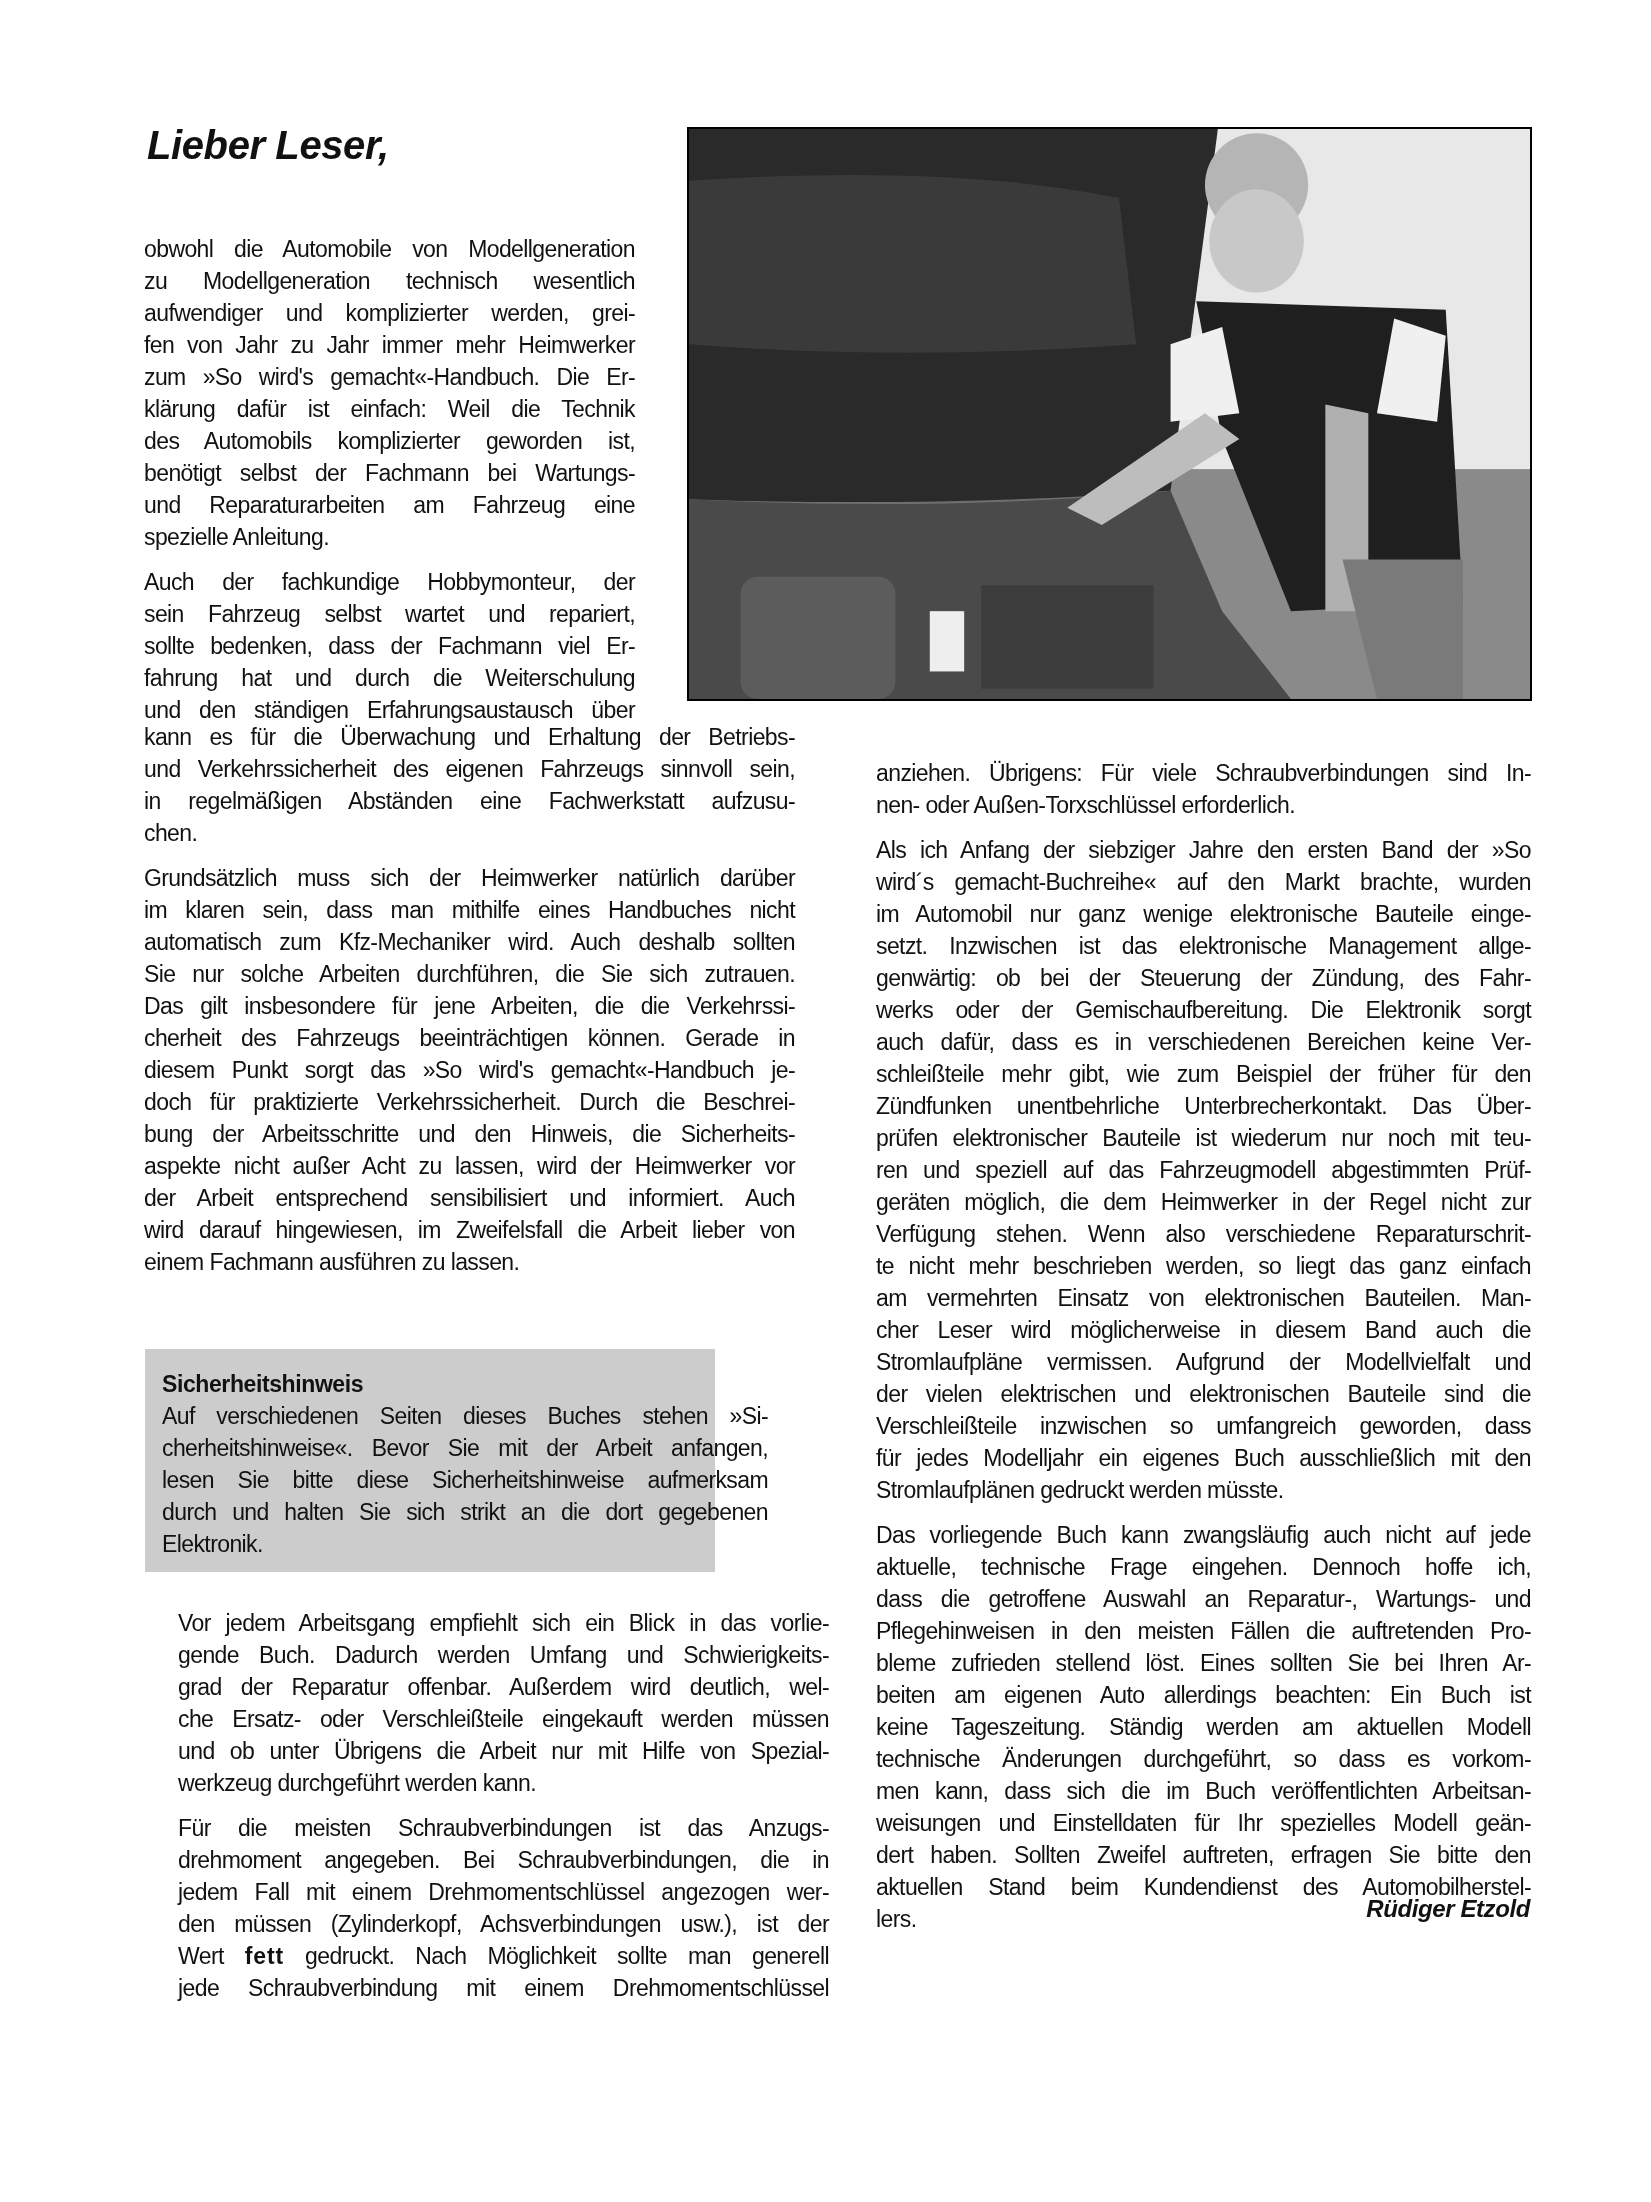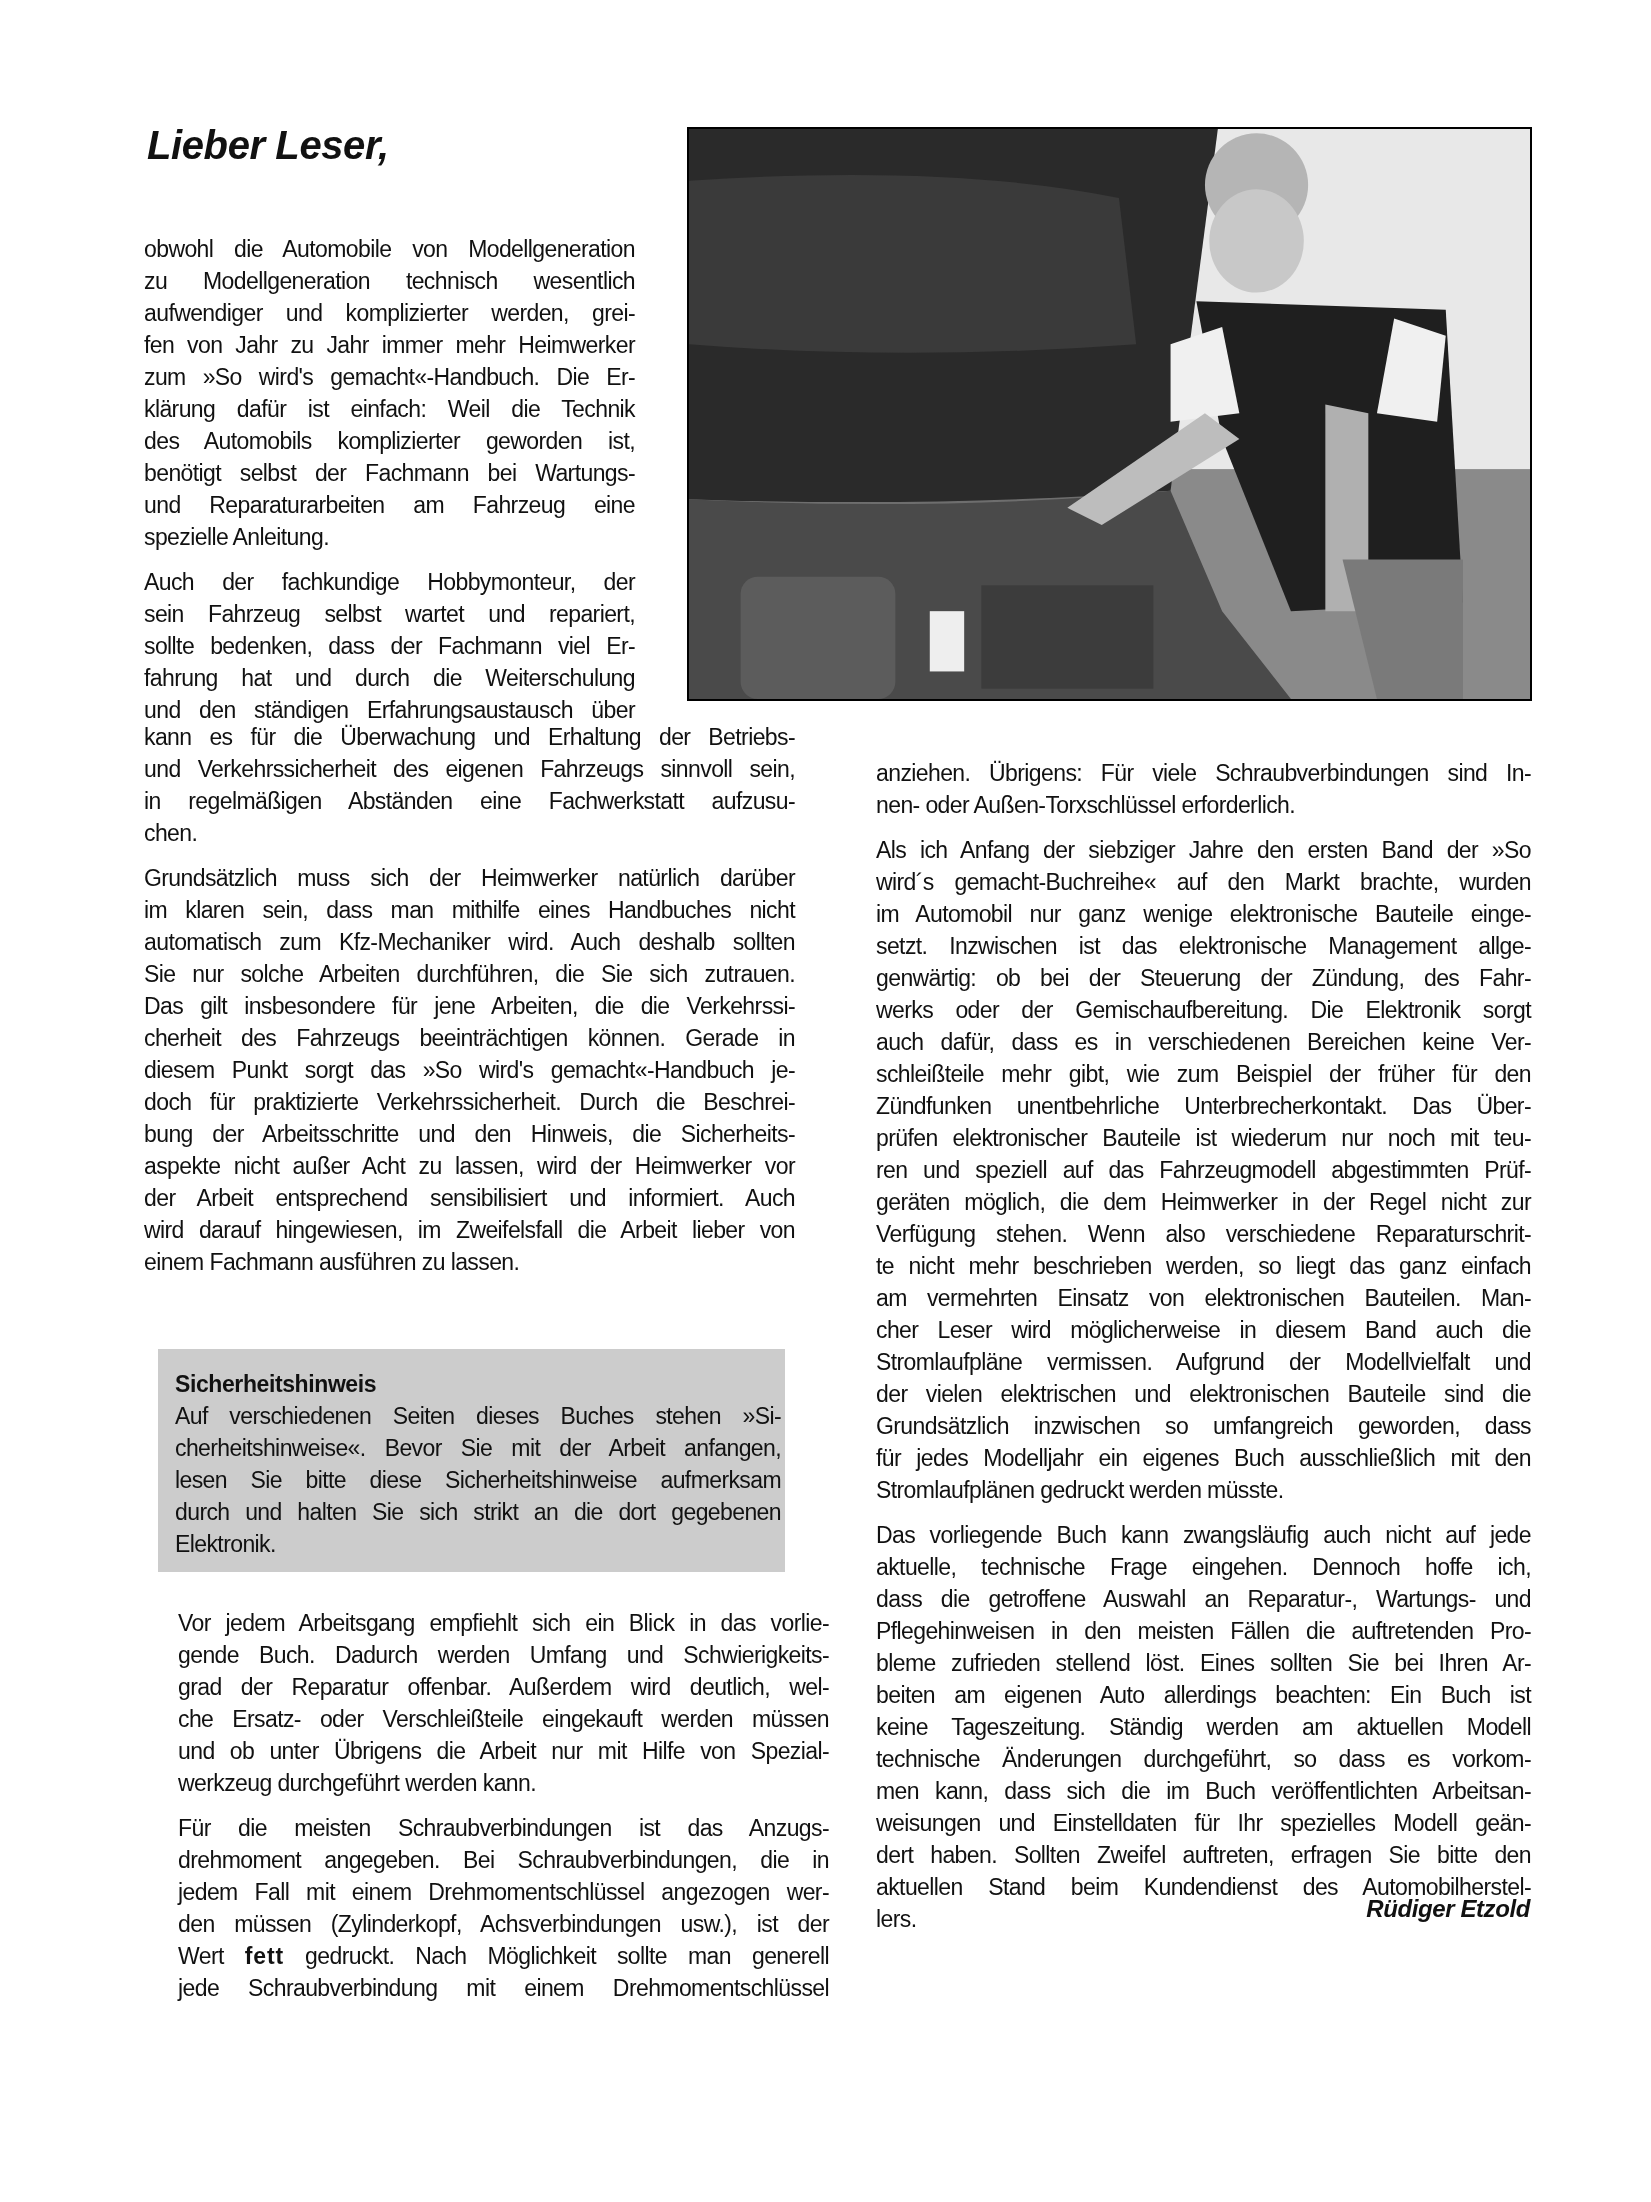--- a/index.html
+++ b/index.html
@@ -4,21 +4,21 @@
 <style>
   html,body{margin:0;padding:0;background:#fff;}
   body{width:1652px;height:2203px;position:relative;overflow:hidden;font-family:"Liberation Sans",sans-serif;color:#111;}
   .title{position:absolute;left:143px;top:119px;font-size:40px;font-weight:bold;font-style:italic;letter-spacing:-0.4px;margin:4px;}
   .block{position:absolute;}
   .line{display:block;height:32px;line-height:32px;font-size:23px;letter-spacing:-0.6px;text-align:justify;text-align-last:justify;white-space:nowrap;overflow:visible;}
   .line.last{text-align-last:left;}
   .gap{height:13px;}
   .photo{position:absolute;left:687px;top:127px;width:841px;height:570px;border:2.6px solid #000;background:#555;overflow:hidden;}
   .photo svg{display:block;width:100%;height:100%;}
-  .notice{position:absolute;left:158px;top:1349px;width:627px;height:223px;background:#cccccc;}
+  .notice{position:absolute;left:145px;top:1349px;width:570px;height:223px;background:#cccccc;}
   .notice-inner{position:absolute;left:17px;top:19px;width:606px;}
   .notice-title{font-weight:bold;font-size:23px;line-height:32px;letter-spacing:-0.4px;}
   .sig{position:absolute;right:122px;top:1895px;font-size:24px;font-weight:bold;font-style:italic;letter-spacing:-0.4px;margin-left:20px;}
   b.fett{letter-spacing:0.9px;}
 </style>
 </head>
 <body>
 
 <h1 class="title">Lieber Leser,</h1>
 
@@ -141,21 +141,21 @@
     <span class="line">Zündfunken unentbehrliche Unterbrecherkontakt. Das Über-</span>
     <span class="line">prüfen elektronischer Bauteile ist wiederum nur noch mit teu-</span>
     <span class="line">ren und speziell auf das Fahrzeugmodell abgestimmten Prüf-</span>
     <span class="line">geräten möglich, die dem Heimwerker in der Regel nicht zur</span>
     <span class="line">Verfügung stehen. Wenn also verschiedene Reparaturschrit-</span>
     <span class="line">te nicht mehr beschrieben werden, so liegt das ganz einfach</span>
     <span class="line">am vermehrten Einsatz von elektronischen Bauteilen. Man-</span>
     <span class="line">cher Leser wird möglicherweise in diesem Band auch die</span>
     <span class="line">Stromlaufpläne vermissen. Aufgrund der Modellvielfalt und</span>
     <span class="line">der vielen elektrischen und elektronischen Bauteile sind die</span>
-    <span class="line">Grundsätzlich inzwischen so umfangreich geworden, dass</span>
+    <span class="line">Verschleißteile inzwischen so umfangreich geworden, dass</span>
     <span class="line">für jedes Modelljahr ein eigenes Buch ausschließlich mit den</span>
     <span class="line last">Stromlaufplänen gedruckt werden müsste.</span>
   </div>
   <div class="gap"></div>
   <div>
     <span class="line">Das vorliegende Buch kann zwangsläufig auch nicht auf jede</span>
     <span class="line">aktuelle, technische Frage eingehen. Dennoch hoffe ich,</span>
     <span class="line">dass die getroffene Auswahl an Reparatur-, Wartungs- und</span>
     <span class="line">Pflegehinweisen in den meisten Fällen die auftretenden Pro-</span>
     <span class="line">bleme zufrieden stellend löst. Eines sollten Sie bei Ihren Ar-</span>

